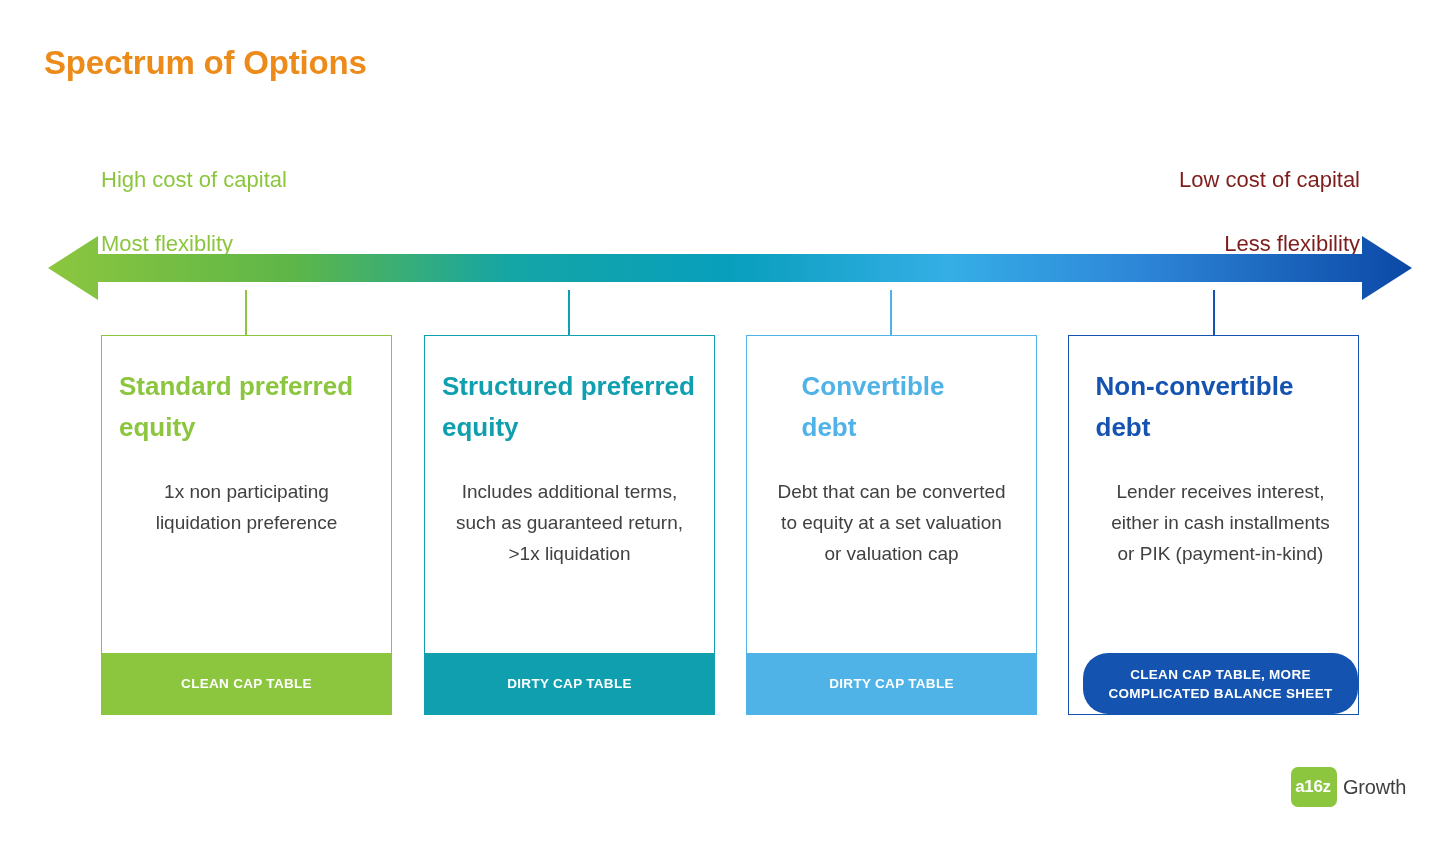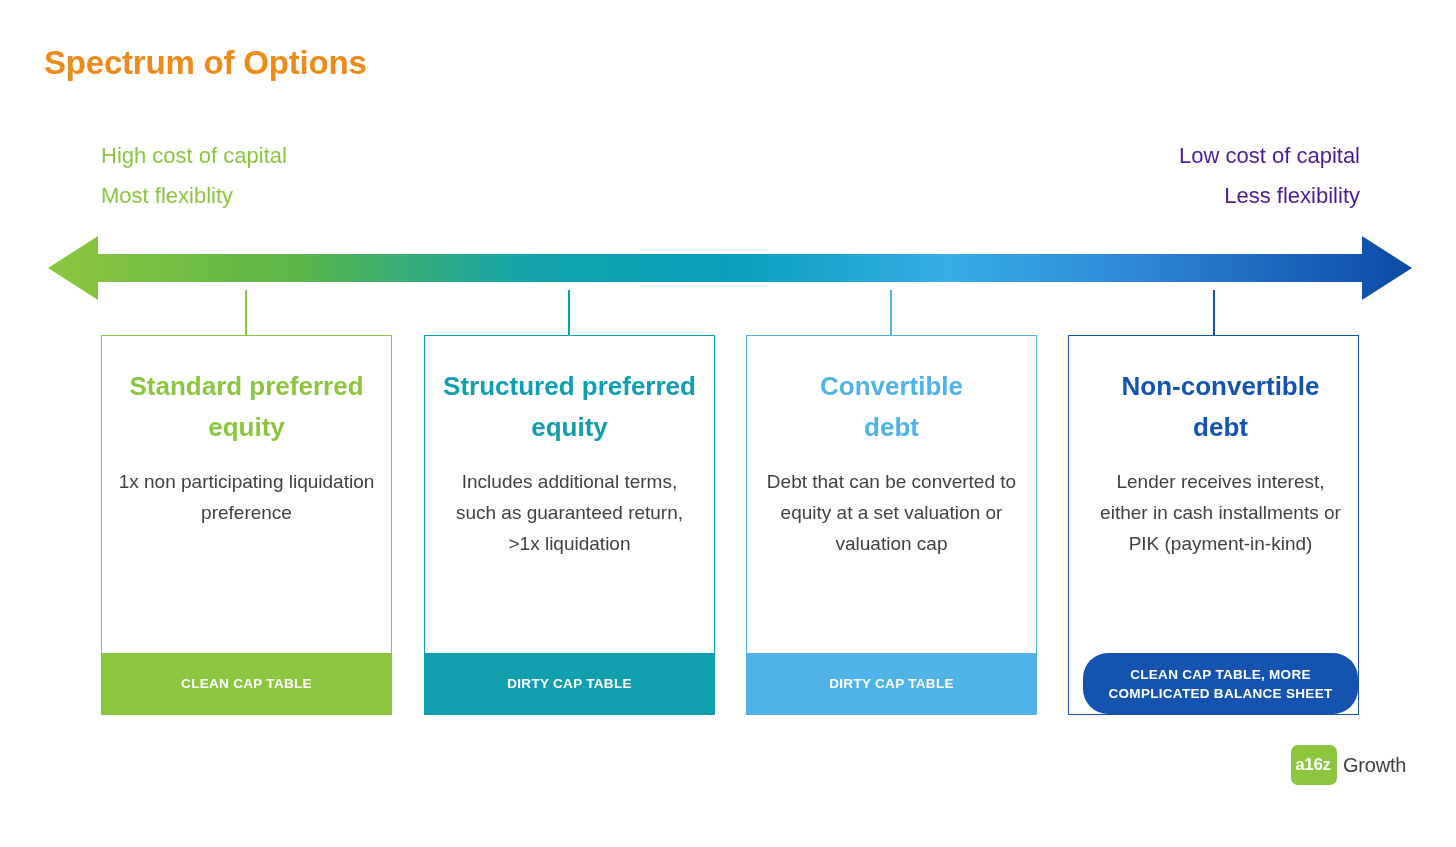--- a/index.html
+++ b/index.html
@@ -13,57 +13,57 @@
   
   #title{
     position:absolute;left:44px;top:44px;
     font-size:33px;font-weight:bold;color:#ED8B1A;
     letter-spacing:-0.2px;white-space:nowrap;
   }
 
   
   .endlabel{position:absolute;font-size:22px;line-height:40px;white-space:nowrap;}
   #label-left{left:101px;top:136px;color:#8CC63E;text-align:left;}
-  #label-right{right:96px;top:136px;color:#4c1d95;text-align:right;}
-  .endlabel div{display:block;}
+  #label-right{right:96px;top:136px;color:#7f1d1d;text-align:right;}
+  .endlabel div{display:block;margin-top:24px;}
 
   
   #arrow-wrap{position:absolute;left:40px;top:232px;width:1380px;height:72px;}
   #arrow-svg{display:block;width:1380px;height:72px;}
 
   
   .connector{position:absolute;width:2px;}
 
   
   .card{
     position:absolute;top:335px;width:291px;height:380px;
     box-sizing:border-box;background:#ffffff;
     border:1px solid #cccccc;
     display:flex;flex-direction:column;
   }
   .card-body{
     flex:1 1 auto;display:flex;flex-direction:column;align-items:center;
     padding:30px 12px 8px 12px;box-sizing:border-box;
   }
   .card-heading{
-    font-size:26px;font-weight:bold;line-height:41px;text-align:center;
+    font-size:26px;font-weight:bold;line-height:41px;text-align:left;
     margin:0 0 14px 0;max-width:255px;
   }
   .card-desc{
     font-size:19px;line-height:31px;text-align:center;color:#414141;
-    max-width:260px;margin:4px;
+    max-width:260px;margin:14px;
   }
   .card-footer{
     flex:0 0 auto;height:61px;display:flex;align-items:center;justify-content:center;
     color:#ffffff;font-size:13.5px;font-weight:bold;letter-spacing:0.3px;
     text-align:center;line-height:19px;padding:0 6px;box-sizing:border-box;
   }
 
   
-  #logo{position:absolute;left:1291px;top:745px;height:40px;display:flex;align-items:center;}
+  #logo{position:absolute;left:1291px;top:767px;height:40px;display:flex;align-items:center;}
   #logo-mark{
     width:46px;height:40px;border-radius:7px;background:#8CC63E;
     display:flex;align-items:center;justify-content:center;
     color:#ffffff;font-size:17px;font-weight:bold;letter-spacing:-0.3px;
     box-sizing:border-box;padding-right:2px;
   }
   #logo-word{margin-left:6px;font-size:20px;color:#3F3F3F;letter-spacing:-0.2px;}
 </style>
 </head>
 <body>

